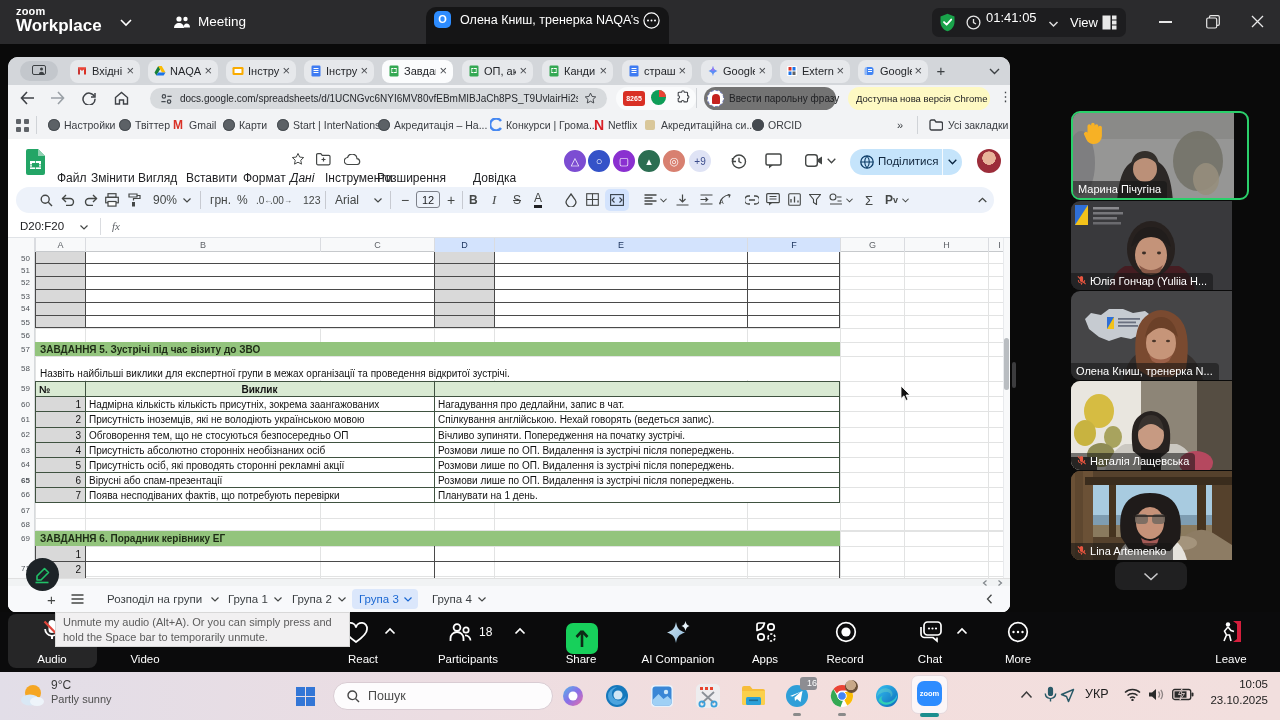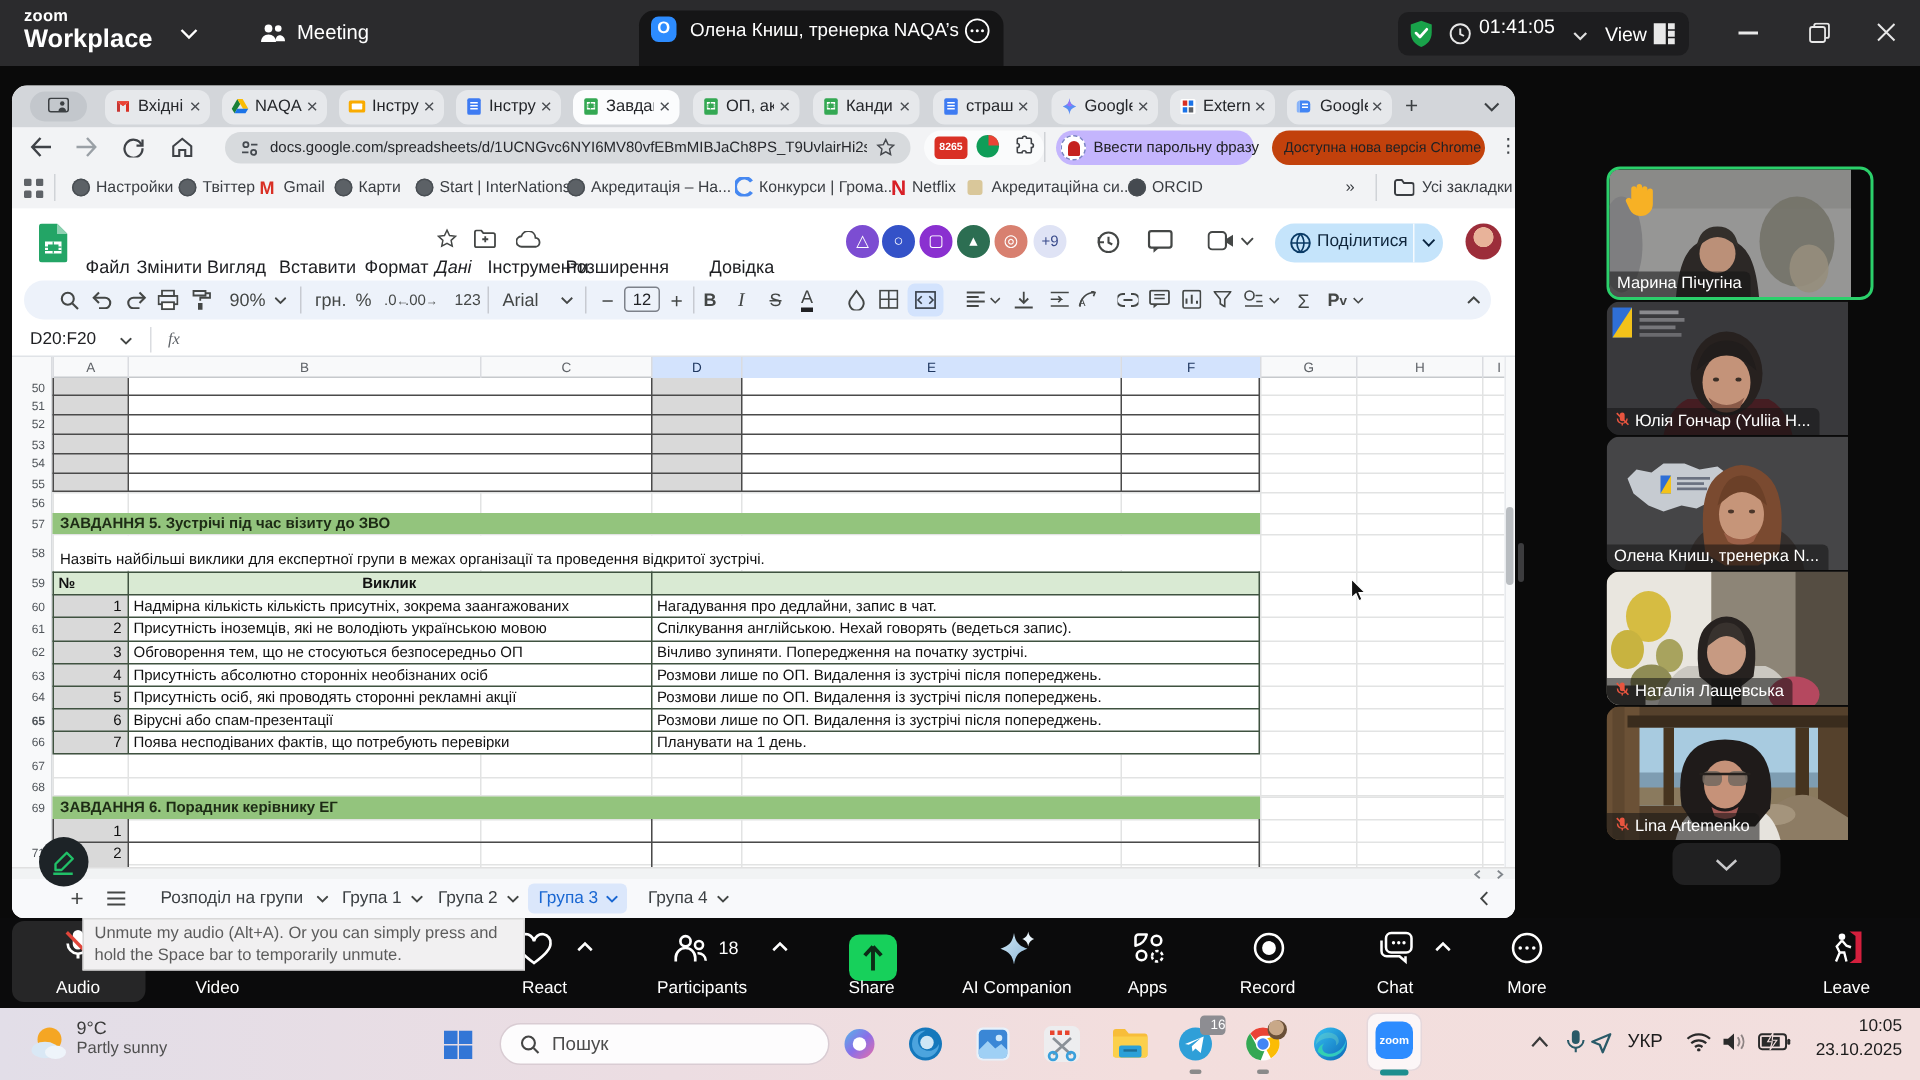--- a/index.html
+++ b/index.html
@@ -249,26 +249,26 @@
           </svg>
       </div>
       <div class="abs" style="left:608px;top:2px;width:80px;height:23px;background:#fafbfc;border-radius:12px;"></div>
       <div class="abs" style="left:615px;top:6px;width:22px;height:15px;background:#d93025;border-radius:3px;color:#fff;font-size:7px;font-weight:bold;text-align:center;line-height:15px;">8265</div>
       <div class="abs" style="left:643px;top:5px;width:15px;height:15px;background:#0f9d58;border-radius:50%;"></div>
       <div class="abs" style="left:645px;top:5px;width:7px;height:7px;background:#ea4335;border-radius:0 7px 0 0;left:651px;"></div>
       <svg class="abs" style="left:668px;top:5px;" width="15" height="15" viewBox="0 0 24 24">
           <path d="M9 3.5 a2.2 2.2 0 0 1 4.4 0 H17 a1.5 1.5 0 0 1 1.5 1.5 v4 a2.2 2.2 0 0 1 0 4.4 v4 A1.5 1.5 0 0 1 17 19 H13 a2.2 2.2 0 0 0-4.4 0 H5 A1.5 1.5 0 0 1 3.5 17.5 v-4 a2.2 2.2 0 0 0 0-4.4 v-4 A1.5 1.5 0 0 1 5 3.5 z" fill="none" stroke="#3f4247" stroke-width="1.7"></path>
         </svg>
       <div class="abs" style="left:688px;top:3px;width:1px;height:20px;background:#cfd2d6;"></div>
-      <div class="abs" style="left:696px;top:2px;width:132px;height:23px;background:#c4b5fd;border-radius:12px;">
+      <div class="abs" style="left:696px;top:2px;width:132px;height:23px;background:#737373;border-radius:12px;">
         <div class="abs" style="left:3px;top:3px;width:17px;height:17px;background:#fff;border-radius:50%;border:1.5px dashed #7c86c4;"></div>
         <div class="abs" style="left:8px;top:7px;width:8px;height:10px;background:#c5221f;border-radius:4px 4px 1px 1px;"></div>
         <div class="abs" style="left:25px;top:6px;font-size:10px;color:#202124;white-space:nowrap;">Ввести парольну фразу</div>
       </div>
-      <div class="abs" style="left:840px;top:2px;width:142px;height:23px;background:#c2410c;border-radius:12px;">
+      <div class="abs" style="left:840px;top:2px;width:142px;height:23px;background:#fef9c3;border-radius:12px;">
         <div class="abs" style="left:8px;top:6px;font-size:9.5px;color:#202124;white-space:nowrap;">Доступна нова версія Chrome</div>
       </div>
       <div class="abs" style="left:991px;top:4px;font-size:13px;color:#3f4247;">⋮</div>
     </div>
     <div id="bookbar">
       <svg class="abs" style="left:8px;top:7px;" width="13" height="13" viewBox="0 0 13 13" fill="#5f6368">
           <rect x="0" y="0" width="5" height="5" rx="1"></rect>
           <rect x="8" y="0" width="5" height="5" rx="1"></rect>
           <rect x="0" y="8" width="5" height="5" rx="1"></rect>
           <rect x="8" y="8" width="5" height="5" rx="1"></rect>

